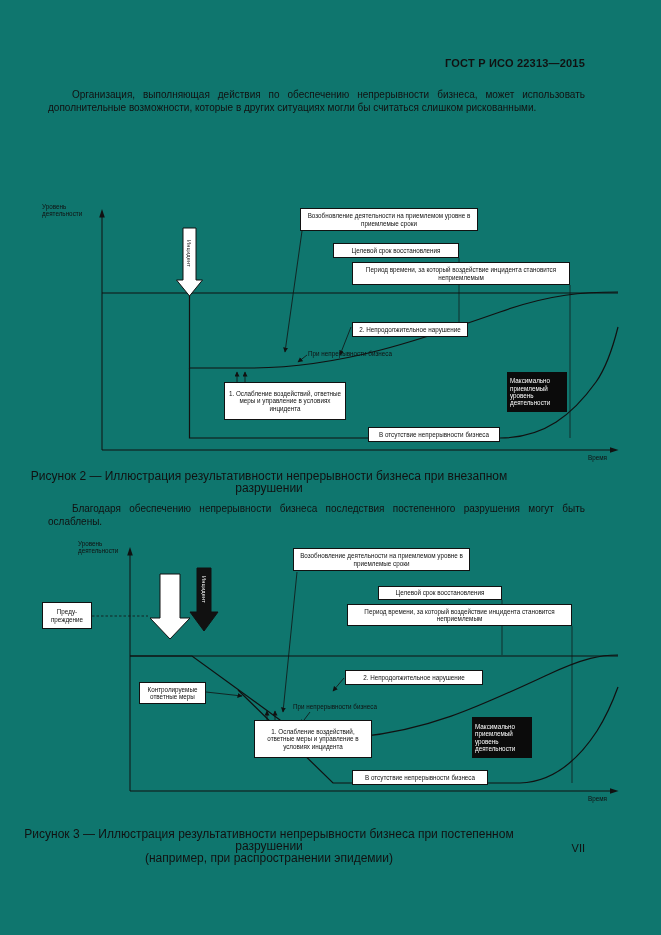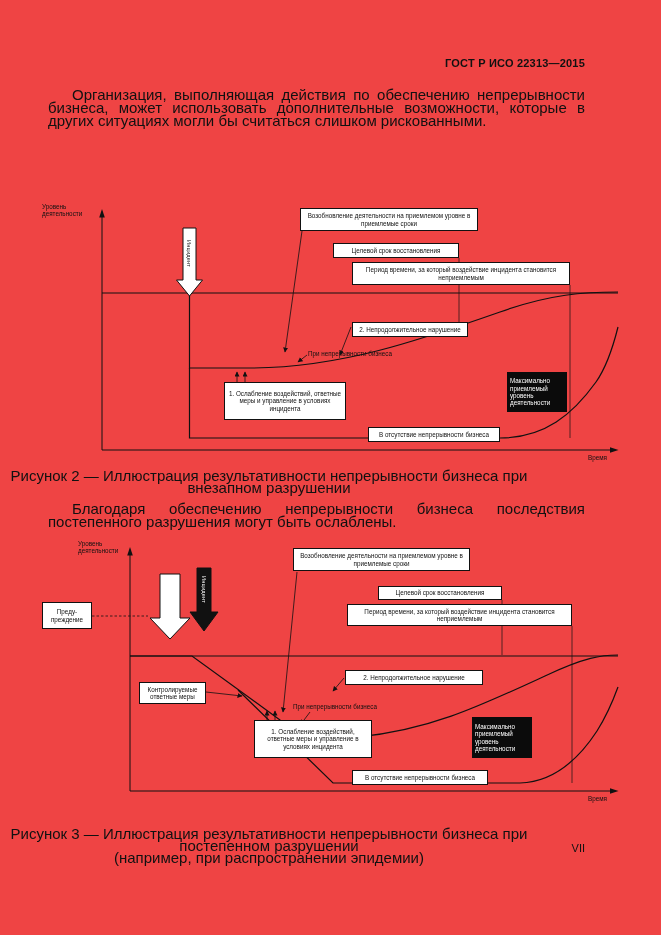--- a/index.html
+++ b/index.html
@@ -1,30 +1,30 @@
 <!DOCTYPE html>
 <html><head>
 <meta charset="utf-8">
 <style>
   html,body{margin:0;padding:0;background:#ffffff;}
   *{box-sizing:border-box;}
-  .page{position:relative;width:661px;height:935px;background:#ef4444;font-family:"Liberation Sans","DejaVu Sans",sans-serif;color:#111;overflow:hidden;}
+  .page{position:relative;width:661px;height:935px;background:#0f766e;font-family:"Liberation Sans","DejaVu Sans",sans-serif;color:#111;overflow:hidden;}
   .doc-header{position:absolute;top:57px;right:76px;font-size:11px;font-weight:bold;letter-spacing:.2px;}
-  .textblock{position:absolute;left:48px;width:537px;font-size:15px;line-height:13px;text-align:justify;}
+  .textblock{position:absolute;left:48px;width:537px;font-size:10px;line-height:13px;text-align:justify;}
   .textblock p{margin:0;text-indent:24px;}
   .fig{position:absolute;}
   .fig svg{position:absolute;left:0;top:0;}
   .dbox{position:absolute;border:1px solid #111;background:#fff;font-size:6.3px;line-height:7.3px;text-align:center;display:flex;align-items:center;justify-content:center;padding:1px 2px;overflow:hidden;}
   .dbox.dark{background:#0b0b0b;color:#fff;border-color:#0b0b0b;text-align:left;justify-content:flex-start;}
   .dbox.pre{white-space:pre-line;}
   .dlabel{position:absolute;font-size:6.3px;line-height:7.3px;white-space:nowrap;}
   .mlabel{position:absolute;font-size:6.3px;line-height:7.3px;white-space:pre-line;}
   .vtext{position:absolute;writing-mode:vertical-rl;font-size:5.6px;letter-spacing:.2px;display:flex;align-items:center;justify-content:center;}
   .vtext.white{color:#fff;}
-  .caption{position:absolute;left:0;width:538px;text-align:center;font-size:15px;line-height:12px;white-space:pre-line;}
+  .caption{position:absolute;left:0;width:538px;text-align:center;font-size:12px;line-height:12px;white-space:pre-line;}
   .pagenum{position:absolute;top:842px;right:76px;font-size:11px;}
 </style>
 </head>
 <body>
 
 <div class="page">
 
   <div class="doc-header">ГОСТ Р ИСО 22313—2015</div>
 
   <div class="textblock" style="top:88px;">

